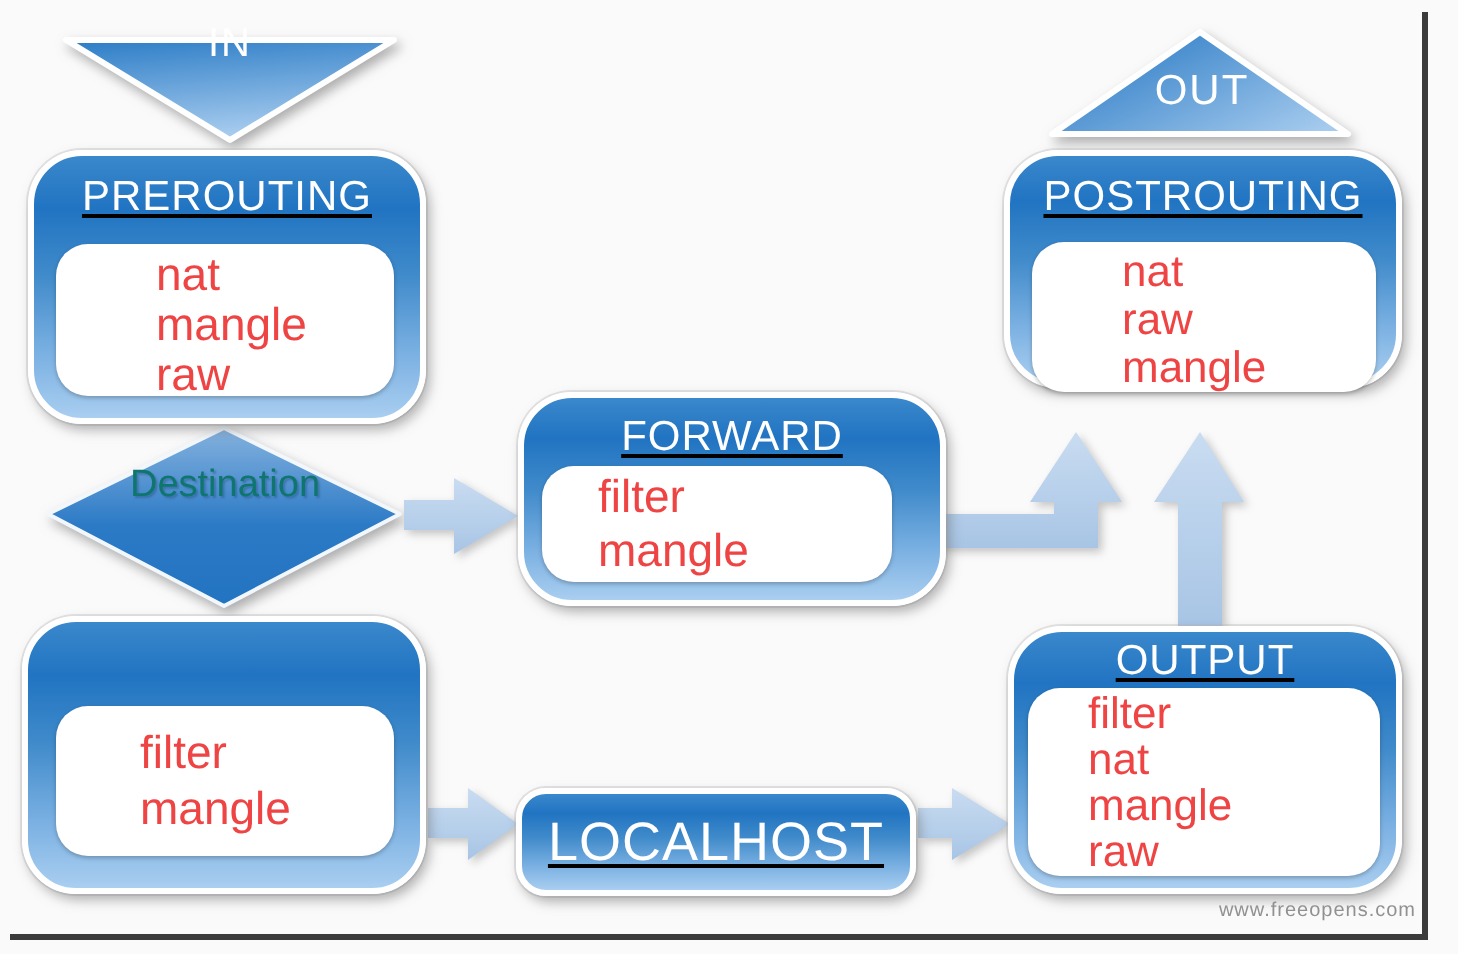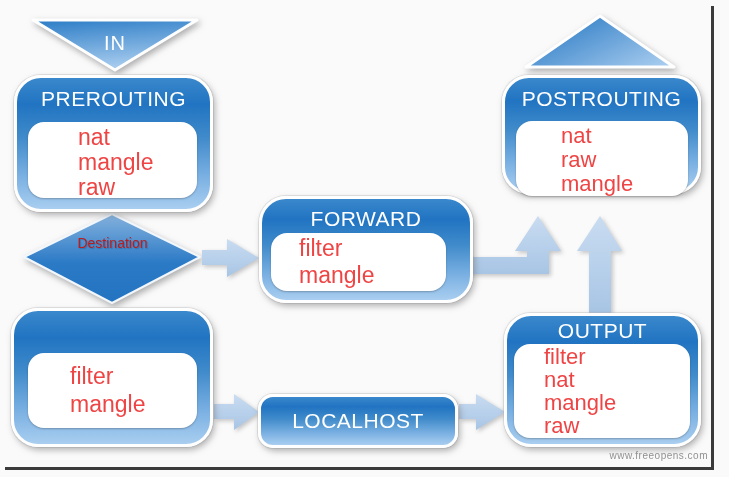--- a/index.html
+++ b/index.html
@@ -19,20 +19,21 @@
   .shape-shadow { filter: drop-shadow(2px 3px 3px rgba(110,110,110,0.55)); }
   .arrow-shadow { filter: drop-shadow(2px 2px 2px rgba(130,130,130,0.45)); }
 
   
   .chain {
     position: absolute;
     border: 3px solid #ffffff;
     border-radius: 27px;
     background: linear-gradient(180deg, #3a88cc 0%, #2174c2 20%, #3f8aca 45%, #7ab0e2 75%, #a9cef0 100%);
     box-shadow: 2px 3px 6px rgba(105,105,105,0.5), 0 0 0 1px rgba(185,185,185,0.35);
+    text-decoration: underline;
   }
   .chain-title {
     text-align: center;
     color: #ffffff;
     font-size: 21px;
     letter-spacing: 0.5px;
     white-space: nowrap;
   }
   .tables {
     position: absolute;
@@ -62,36 +63,36 @@
 
   .c-output      { left: 504px; top: 313px; width: 197px; height: 134px; }
   .c-output .chain-title { margin-top: 3px; }
   .t-output      { left: 7px; top: 28px; width: 176px; height: 94px; padding: 1px 0 0 30px; line-height: 23px; font-size: 22px; }
 
   .c-localhost   {
     left: 258px; top: 394px; width: 200px; height: 54px;
     border-radius: 15px;
     display: flex; align-items: center; justify-content: center;
   }
-  .c-localhost .chain-title { margin-top: 0; font-size: 21px; }
+  .c-localhost .chain-title { margin-top: 0; font-size: 27px; }
 
   
   .lbl {
     position: absolute;
     color: #ffffff;
     text-align: center;
     white-space: nowrap;
   }
-  .lbl-in  { left: 85px;  top: 32px; width: 60px; font-size: 20px; letter-spacing: 1px; }
+  .lbl-in  { left: 85px;  top: 11px; width: 60px; font-size: 20px; letter-spacing: 1px; }
   .lbl-out { left: 566px; top: 34px; width: 70px; font-size: 21px; letter-spacing: 1px; }
   .decision-text {
     position: absolute;
     left: 34px; top: 233px; width: 157px;
-    color: #b91c1c;
-    font-size: 14px;
+    color: #0f766e;
+    font-size: 19px;
     line-height: 20px;
     text-align: center;
     text-shadow: 1px 1px 1px rgba(40,80,130,0.45);
   }
 
   
   .frame-right  { position: absolute; left: 711px; top: 6px;  width: 3px;  height: 463px; background: #3b3b3b; }
   .frame-bottom { position: absolute; left: 5px; top: 467px; width: 709px; height: 3px;  background: #3b3b3b; }
   .watermark {
     position: absolute;
@@ -139,20 +140,21 @@
     <polygon class="arrow-shadow" points="214,404 234,404 234,394 259,412 234,430 234,419 214,419" fill="url(#gArrow)"></polygon>
 
     <polygon class="arrow-shadow" points="459,404 476,404 476,394 505,412 476,430 476,419 459,419" fill="url(#gArrow)"></polygon>
 
     <polygon class="arrow-shadow" points="458,257 527,257 527,251 515,251 538,216 561,251 549,251 549,274 458,274" fill="url(#gArrow)"></polygon>
 
     <polygon class="arrow-shadow" points="589,313 589,251 577,251 600,216 622,251 611,251 611,313" fill="url(#gArrow)"></polygon>
   </svg>
 
   <div class="lbl lbl-in">IN</div>
+  <div class="lbl lbl-out">OUT</div>
   <div class="decision-text">
     <div>Destination</div>
   </div>
 
   <div class="chain c-prerouting">
     <div class="chain-title">PREROUTING</div>
     <div class="tables t-prerouting">
       <div class="trow">nat</div>
       <div class="trow">mangle</div>
       <div class="trow">raw</div>

